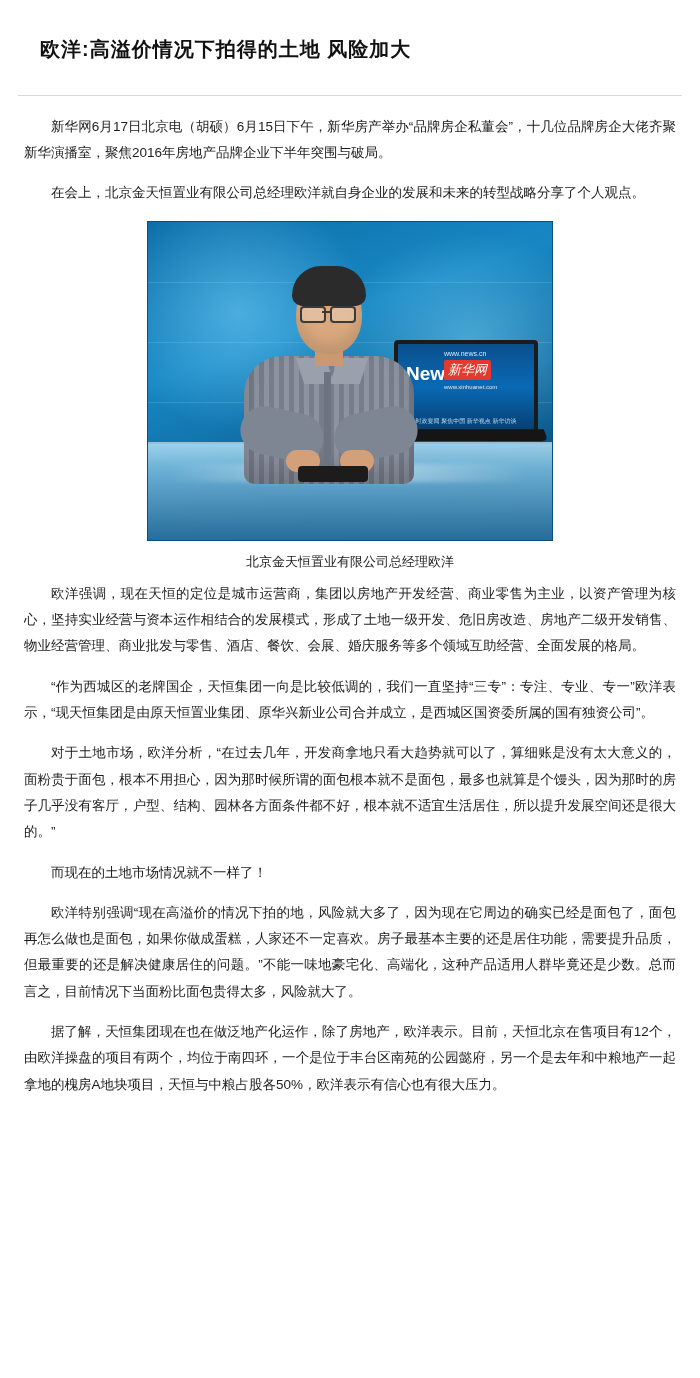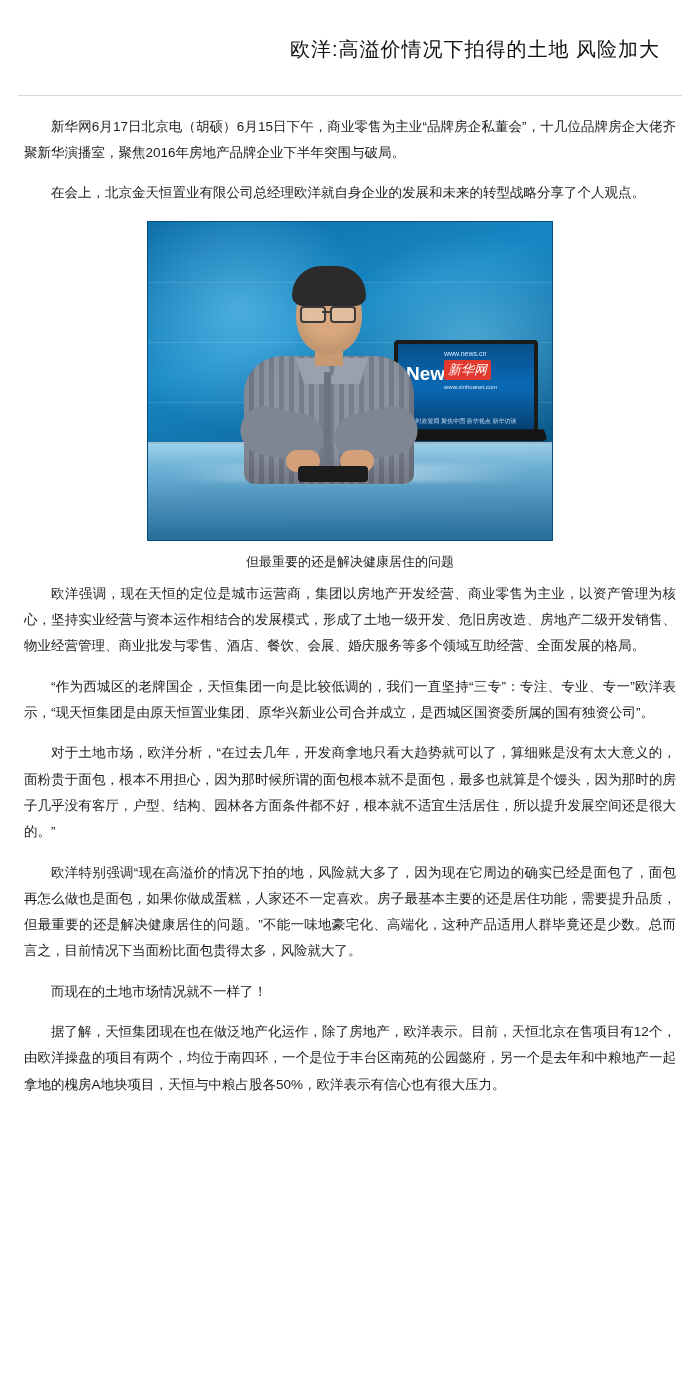--- a/index.html
+++ b/index.html
@@ -12,26 +12,26 @@
     min-height: 1378px;
     font-family: "Liberation Sans", sans-serif;
     color: #1a1a1a;
   }
   .page {
     width: 700px;
     box-sizing: border-box;
     padding: 0 0 24px 0;
   }
   .headline {
-    text-align: right;
+    text-align: left;
     font-size: 20px;
-    font-weight: normal;
+    font-weight: bold;
     color: #111111;
     letter-spacing: 1px;
-    padding: 22px 40px 18px 28px;
+    padding: 22px 40px 18px 40px;
     line-height: 1.4;
   }
   .rule {
     height: 1px;
     background: #d8d8d8;
     margin: 0 18px 18px 18px;
   }
   .body-col {
     padding: 0 24px;
   }
@@ -248,21 +248,21 @@
 </head>
 <body>
 
 <div class="page">
 
   <h1 class="headline">欧洋:高溢价情况下拍得的土地  风险加大</h1>
   <div class="rule"></div>
 
   <div class="body-col">
 
-    <p class="para">新华网6月17日北京电（胡硕）6月15日下午，商业零售为主业“品牌房企私董会”，十几位品牌房企大佬齐聚新华演播室，聚焦2016年房地产品牌企业下半年突围与破局。</p>
+    <p class="para">新华网6月17日北京电（胡硕）6月15日下午，新华房产举办“品牌房企私董会”，十几位品牌房企大佬齐聚新华演播室，聚焦2016年房地产品牌企业下半年突围与破局。</p>
     <p class="para">在会上，北京金天恒置业有限公司总经理欧洋就自身企业的发展和未来的转型战略分享了个人观点。</p>
 
     <div class="figure">
       <div class="photo">
         <div class="glow1"></div>
         <div class="glow2"></div>
         <div class="band" style="top:60px"></div>
         <div class="band" style="top:120px"></div>
         <div class="band" style="top:180px"></div>
 
@@ -287,24 +287,24 @@
         <div class="neck"></div>
         <div class="head"></div>
         <div class="hair"></div>
         <div class="glasses-l"></div>
         <div class="glasses-r"></div>
         <div class="glasses-bridge"></div>
         <div class="hand-l"></div>
         <div class="hand-r"></div>
         <div class="mic"></div>
       </div>
-      <div class="caption">但最重要的还是解决健康居住的问题</div>
+      <div class="caption">北京金天恒置业有限公司总经理欧洋</div>
     </div>
 
     <p class="para">欧洋强调，现在天恒的定位是城市运营商，集团以房地产开发经营、商业零售为主业，以资产管理为核心，坚持实业经营与资本运作相结合的发展模式，形成了土地一级开发、危旧房改造、房地产二级开发销售、物业经营管理、商业批发与零售、酒店、餐饮、会展、婚庆服务等多个领域互助经营、全面发展的格局。</p>
     <p class="para">“作为西城区的老牌国企，天恒集团一向是比较低调的，我们一直坚持“三专”：专注、专业、专一”欧洋表示，“现天恒集团是由原天恒置业集团、原华兴新业公司合并成立，是西城区国资委所属的国有独资公司”。</p>
     <p class="para">对于土地市场，欧洋分析，“在过去几年，开发商拿地只看大趋势就可以了，算细账是没有太大意义的，面粉贵于面包，根本不用担心，因为那时候所谓的面包根本就不是面包，最多也就算是个馒头，因为那时的房子几乎没有客厅，户型、结构、园林各方面条件都不好，根本就不适宜生活居住，所以提升发展空间还是很大的。”</p>
+    <p class="para">而现在的土地市场情况就不一样了！</p>
     <p class="para">欧洋特别强调“现在高溢价的情况下拍的地，风险就大多了，因为现在它周边的确实已经是面包了，面包再怎么做也是面包，如果你做成蛋糕，人家还不一定喜欢。房子最基本主要的还是居住功能，需要提升品质，但最重要的还是解决健康居住的问题。”不能一味地豪宅化、高端化，这种产品适用人群毕竟还是少数。总而言之，目前情况下当面粉比面包贵得太多，风险就大了。</p>
-    <p class="para">而现在的土地市场情况就不一样了！</p>
     <p class="para">据了解，天恒集团现在也在做泛地产化运作，除了房地产，欧洋表示。目前，天恒北京在售项目有12个，由欧洋操盘的项目有两个，均位于南四环，一个是位于丰台区南苑的公园懿府，另一个是去年和中粮地产一起拿地的槐房A地块项目，天恒与中粮占股各50%，欧洋表示有信心也有很大压力。</p>
 
   </div>
 </div>
 
 </body></html>

